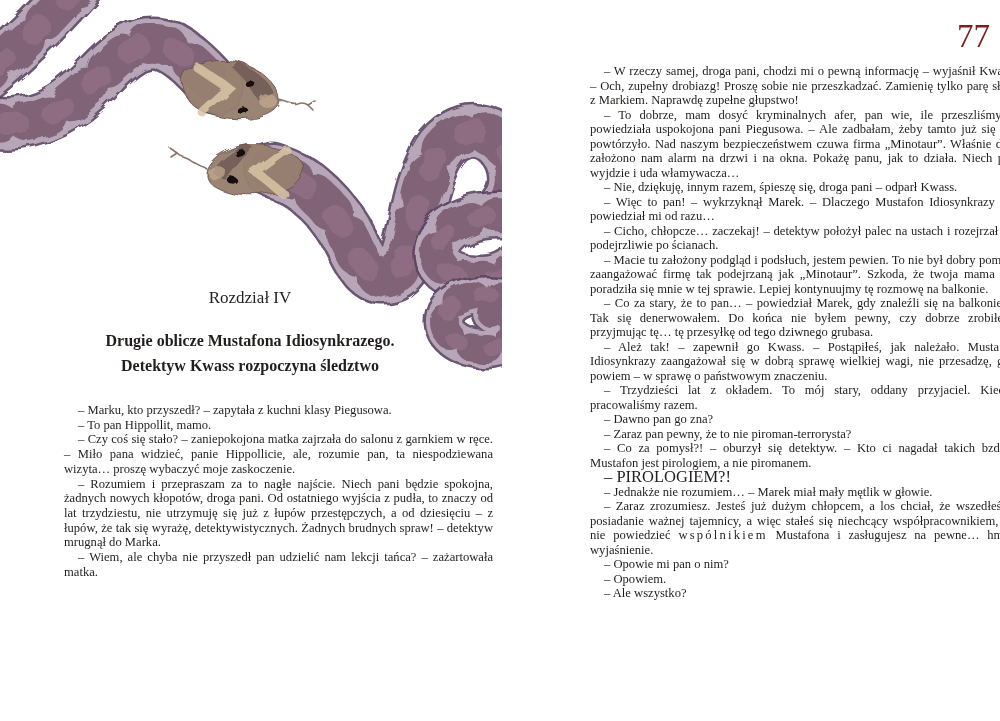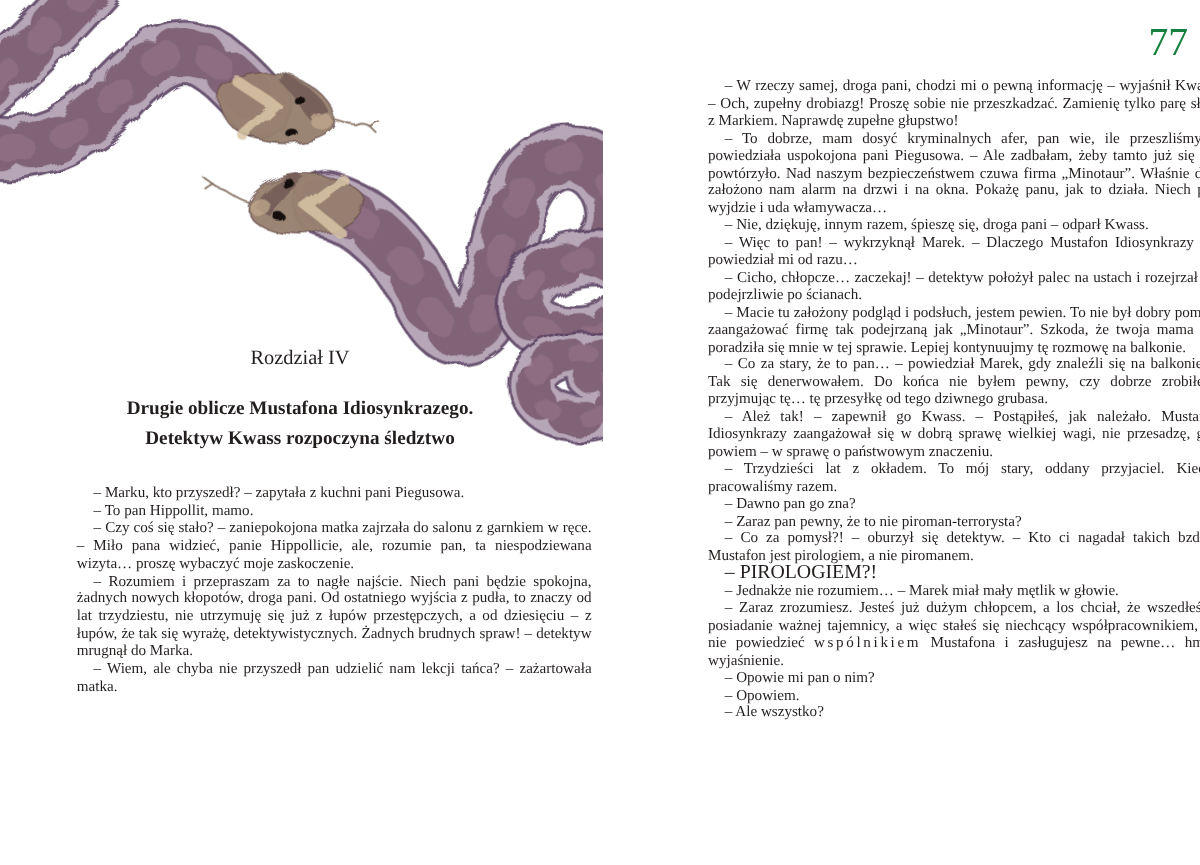--- a/index.html
+++ b/index.html
@@ -4,21 +4,21 @@
 <style>
   html,body{margin:0;padding:0;background:#ffffff;}
   .spread{
     position:relative;width:1000px;height:721px;background:#ffffff;
     font-family:"Liberation Serif","DejaVu Serif",serif;color:#221e1d;
     overflow:hidden;
   }
   .illustration{position:absolute;left:0;top:0;width:502px;height:452px;}
   .page-number{
     position:absolute;left:928px;top:18px;width:62px;text-align:right;
-    font-size:33px;line-height:36px;color:#15803d;
+    font-size:33px;line-height:36px;color:#7f1d1d;
   }
   .chapter{position:absolute;left:40px;top:288px;width:420px;text-align:center;}
   .chapter-label{font-weight:normal;font-size:17px;line-height:20px;}
   .chapter-title{margin-top:20px;font-weight:bold;font-size:16px;line-height:25px;}
   .chapter-title span{display:block;}
   .col{position:absolute;text-align:justify;hyphens:manual;}
   .col p{margin:0;text-indent:14px;}
   .col-left{left:64px;top:403px;width:429px;font-size:12.6px;line-height:14.7px;}
   .col-right{left:590px;top:64px;width:426px;font-size:12.6px;line-height:14.5px;font-family:Liberation Serif, serif;}
   .col-right p.shout{font-size:16.5px;}
@@ -111,21 +111,21 @@
 
   <div class="chapter">
     <div class="chapter-label">Rozdział IV</div>
     <div class="chapter-title">
       <span>Drugie oblicze Mustafona Idiosynkrazego.</span>
       <span>Detektyw Kwass rozpoczyna śledztwo</span>
     </div>
   </div>
 
   <div class="col col-left">
-    <p>– Marku, kto przyszedł? – zapytała z kuchni pani Piegusowa.</p>
+    <p>– Marku, kto przyszedł? – zapytała z kuchni klasy Piegusowa.</p>
     <p>– To pan Hippollit, mamo.</p>
     <p>– Czy coś się stało? – zaniepokojona matka zajrzała do salonu z garnkiem w ręce. – Miło pana widzieć, panie Hippollicie, ale, rozumie pan, ta niespodziewana wizyta… proszę wybaczyć moje zaskoczenie.</p>
     <p>– Rozumiem i przepraszam za to nagłe najście. Niech pani będzie spokojna, żadnych nowych kłopotów, droga pani. Od ostatniego wyjścia z pudła, to znaczy od lat trzydziestu, nie utrzymuję się już z łupów przestępczych, a od dziesięciu – z łupów, że tak się wyrażę, detektywistycznych. Żadnych brudnych spraw! – detektyw mrugnął do Marka.</p>
     <p>– Wiem, ale chyba nie przyszedł pan udzielić nam lekcji tańca? – zażartowała matka.</p>
   </div>
 
   <div class="col col-right">
     <p>– W rzeczy samej, droga pani, chodzi mi o pewną informację – wyjaśnił Kwass. – Och, zupełny drobiazg! Proszę sobie nie przeszkadzać. Zamienię tylko parę słów z Markiem. Naprawdę zupełne głupstwo!</p>
     <p>– To dobrze, mam dosyć kryminalnych afer, pan wie, ile przeszliśmy – powiedziała uspokojona pani Piegusowa. – Ale zadbałam, żeby tamto już się nie powtórzyło. Nad naszym bezpieczeństwem czuwa firma „Minotaur”. Właśnie dziś założono nam alarm na drzwi i na okna. Pokażę panu, jak to działa. Niech pan wyjdzie i uda włamywacza…</p>
     <p>– Nie, dziękuję, innym razem, śpieszę się, droga pani – odparł Kwass.</p>

